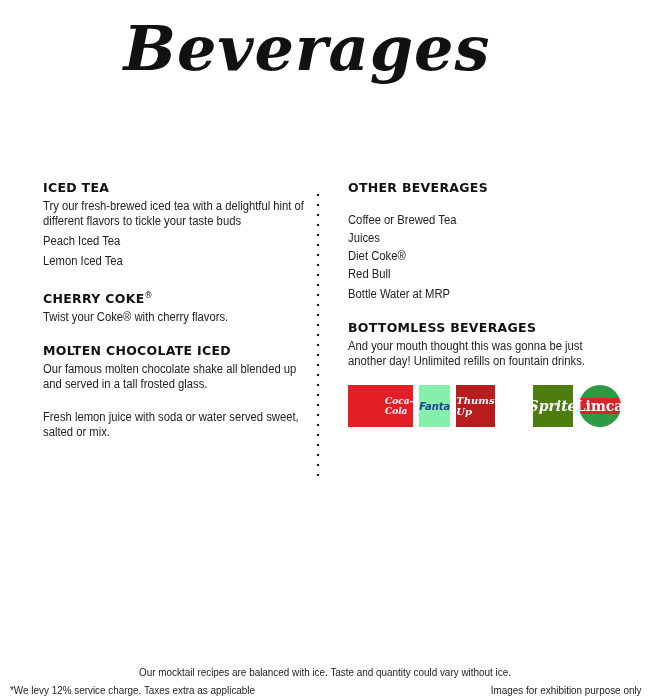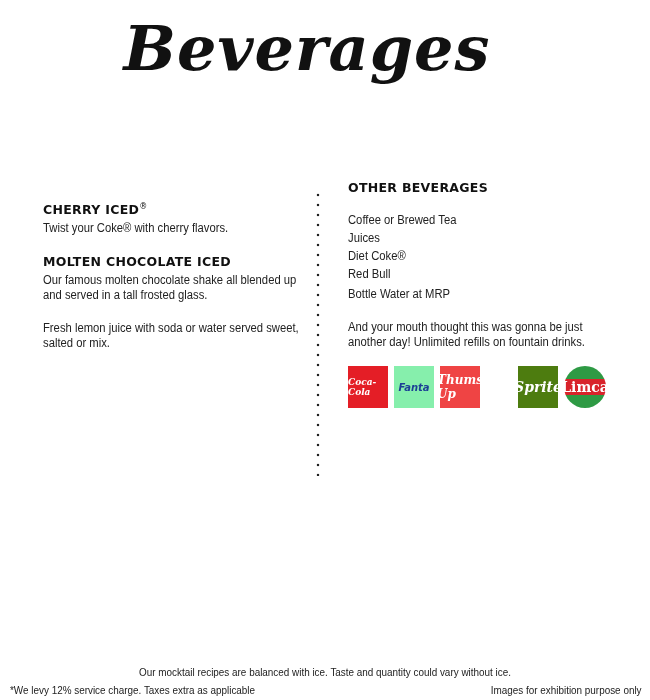--- a/index.html
+++ b/index.html
@@ -34,43 +34,49 @@
     font-family:"Liberation Sans", sans-serif; font-size:12.5px; line-height:15px;
     color:#222; transform:scaleX(0.9); transform-origin:left; width:111%;
   }
   .item.gap { margin-top:5px; }
   .item.gap2 { margin-top:5px; }
   .logos { display:flex; gap:6px; margin-top:16px; }
   .logo {
     width:40px; height:42px; display:flex; align-items:center; justify-content:center;
     font-family:"DejaVu Serif", serif; font-style:italic; font-weight:bold; color:#fff; font-size:9px;
   }
-  .logo.coke { background:#e41e26; font-size:9px; }
+  .logo.coke { background:#e41e26; font-size:9px;padding-left:37px; }
   .logo.fanta { background:#86efac; font-family:"DejaVu Sans", sans-serif; color:#1c3f95; font-size:10px; }
-  .logo.thumsup { background:#ef4444; font-size:12px; }
+  .logo.thumsup { background:#b91c1c; font-size:10px; }
   .logo.sprite { background:#4d7c0f; font-size:14px;margin-left:32px; }
   .logo.limca {
     width:42px; border-radius:50%; background:linear-gradient(#2e9a44 0 30%, #d8232a 30% 70%, #2e9a44 70%);
     font-family:"DejaVu Serif", serif; font-style:normal; font-size:14px;
   }
   .footer-center {
     position:absolute; top:666px; left:0; width:650px; text-align:center;
     font-size:11px; color:#222; transform:scaleX(0.9);
   }
   .footer-left { position:absolute; top:684px; left:10px; font-size:11px; color:#222; transform:scaleX(0.9); transform-origin:left; }
   .footer-right { position:absolute; top:684px; right:8px; font-size:11px; color:#222; transform:scaleX(0.9); transform-origin:right; }
 </style>
 </head>
 <body>
 
 <div class="title">Beverages</div>
 
 <div class="col left">
+  <div class="section">
+    <h3>ICED TEA</h3>
+    <div class="desc">Try our fresh-brewed iced tea with a delightful hint of different flavors to tickle your taste buds</div>
+    <div class="item gap">Peach Iced Tea</div>
+    <div class="item gap2">Lemon Iced Tea</div>
+  </div>
   <div class="section" style="margin-top:22px;">
-    <h3><span>CHERRY ICED</span><sup>®</sup></h3>
+    <h3><span>CHERRY COKE</span><sup>®</sup></h3>
     <div class="desc">Twist your Coke® with cherry flavors.</div>
   </div>
   <div class="section">
     <h3>MOLTEN CHOCOLATE ICED</h3>
     <div class="desc">Our famous molten chocolate shake all blended up and served in a tall frosted glass.</div>
   </div>
   <div class="section">
     <div class="desc">Fresh lemon juice with soda or water served sweet, salted or mix.</div>
   </div>
 </div>
@@ -80,20 +86,21 @@
 <div class="col right">
   <div class="section">
     <h3 style="margin-bottom:18px;">OTHER BEVERAGES</h3>
     <div class="item" style="margin-bottom:3px;">Coffee or Brewed Tea</div>
     <div class="item" style="margin-bottom:3px;">Juices</div>
     <div class="item" style="margin-bottom:3px;">Diet Coke®</div>
     <div class="item" style="margin-bottom:5px;">Red Bull</div>
     <div class="item">Bottle Water at MRP</div>
   </div>
   <div class="section">
+    <h3>BOTTOMLESS BEVERAGES</h3>
     <div class="desc">And your mouth thought this was gonna be just another day! Unlimited refills on fountain drinks.</div>
     <div class="logos">
       <div class="logo coke">Coca-Cola</div>
       <div class="logo fanta">Fanta</div>
       <div class="logo thumsup">Thums Up</div>
       <div class="logo sprite">Sprite</div>
       <div class="logo limca">Limca</div>
     </div>
   </div>
 </div>

